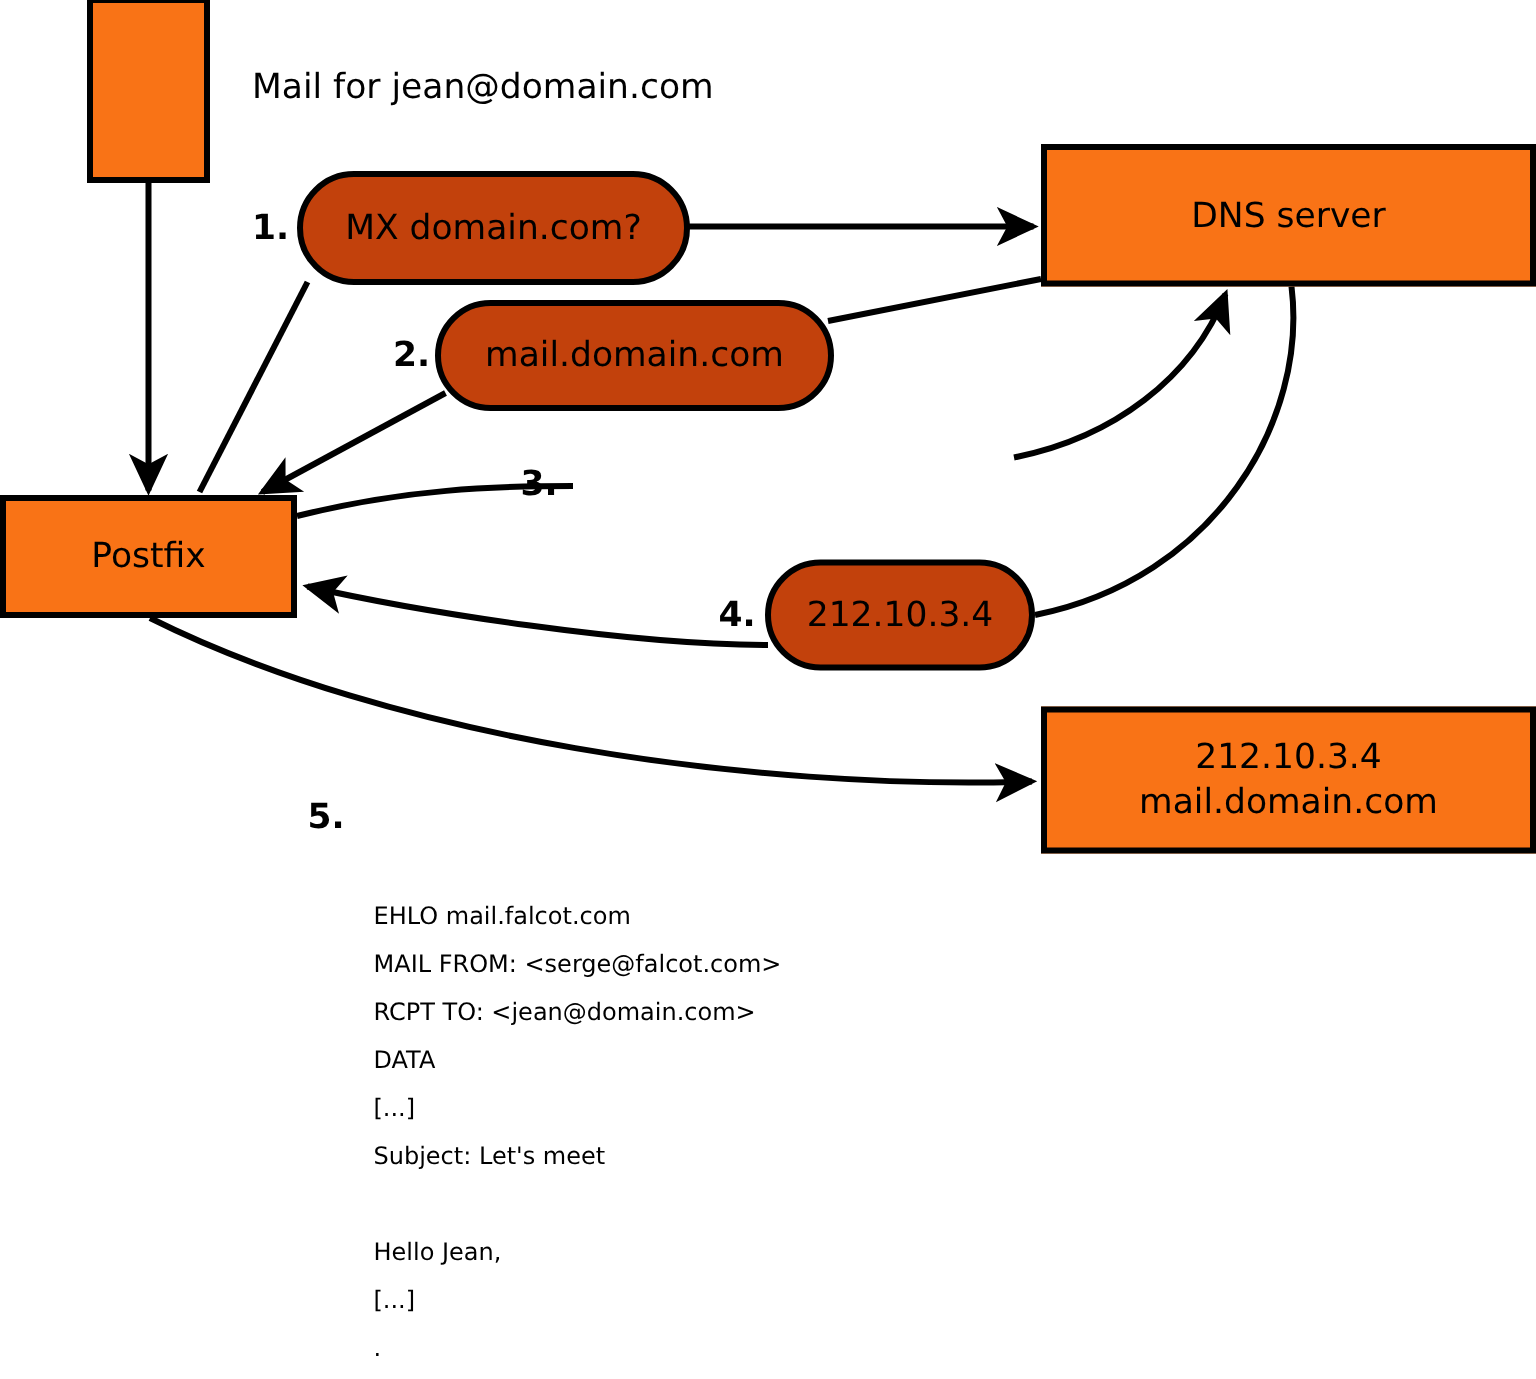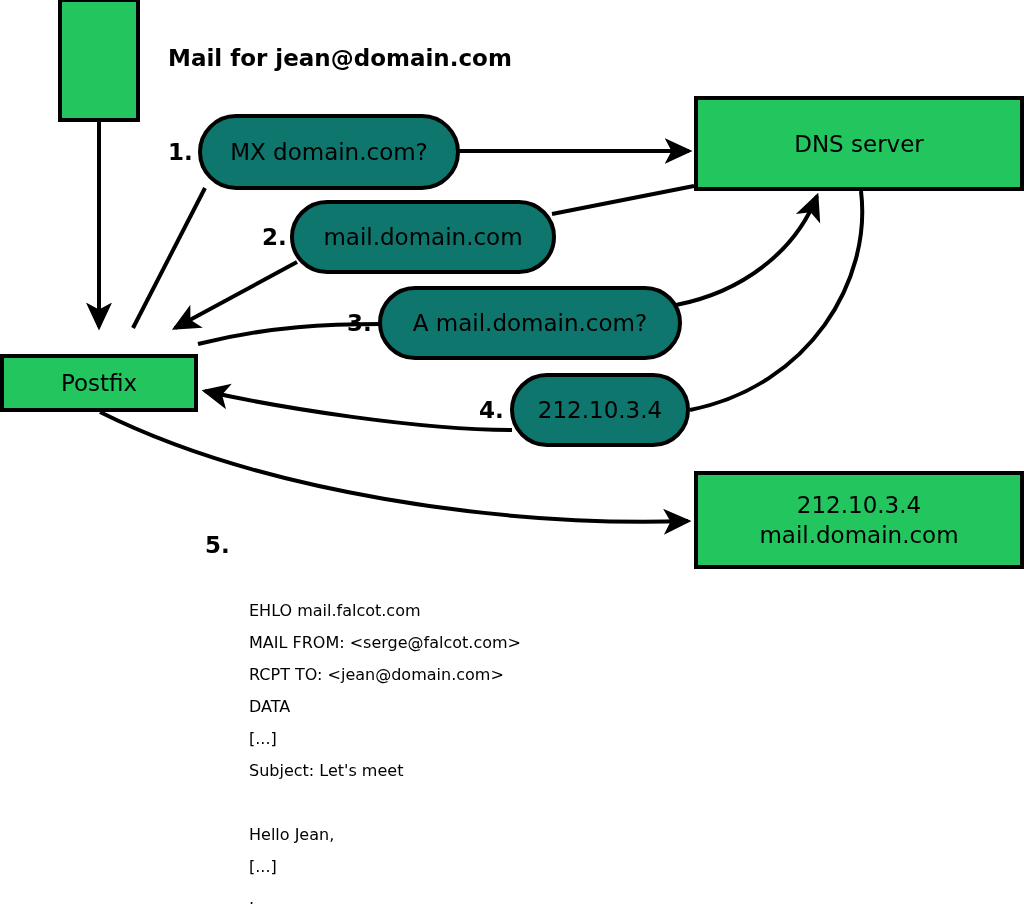--- a/index.html
+++ b/index.html
@@ -22,43 +22,43 @@
   #wires {
     position: absolute;
     left: 0;
     top: 0;
     width: 1024px;
     height: 919px;
   }
   .node-box {
     position: absolute;
     box-sizing: border-box;
-    background: #22c55e;
+    background: #f97316;
     border: 4px solid #000000;
     display: flex;
     flex-direction: column;
     align-items: center;
     justify-content: center;
     text-align: center;
     z-index: 3;
   }
   .node-box .line {
     font-size: 23px;
     line-height: 30px;
     white-space: nowrap;
   }
   #box-empty   { left: 58px;  top: -2px;  width: 82px;  height: 124px; }
-  #box-postfix { left: 0px;   top: 330px; width: 198px; height: 58px; margin-top: 24px;  }
+  #box-postfix { left: 0px;   top: 330px; width: 198px; height: 82px;  }
   #box-dns     { left: 694px; top: 96px;  width: 330px; height: 95px;  }
   #box-mailsrv { left: 694px; top: 471px; width: 330px; height: 98px;  }
 
   .bubble {
     position: absolute;
     box-sizing: border-box;
-    background: #0f766e;
+    background: #c2410c;
     border: 4px solid #000000;
     border-radius: 999px;
     display: flex;
     align-items: center;
     justify-content: center;
     white-space: nowrap;
     font-size: 23px;
     z-index: 4;
   }
   #bubble-1 { left: 198px; top: 114px; width: 262px; height: 76px; }
@@ -77,21 +77,20 @@
   #num-2 { left: 262px; top: 224px; }
   #num-3 { left: 347px; top: 310px; }
   #num-4 { left: 479px; top: 397px; }
   #num-5 { left: 205px; top: 532px; font-weight: bold; }
 
   .plain-text {
     position: absolute;
     font-size: 23px;
     white-space: nowrap;
     z-index: 5;
-    font-weight: bold;
   }
   #label-mailfor { left: 168px; top: 45px; }
   #label-step5   { left: 249px; top: 532px; }
 
   #smtp-block {
     position: absolute;
     left: 249px;
     top: 595px;
     font-size: 16px;
     line-height: 32px;
@@ -144,23 +143,20 @@
     <span class="line">212.10.3.4</span>
     <span class="line">mail.domain.com</span>
   </div>
 
   <div class="bubble" id="bubble-1">
     <span>MX domain.com?</span>
   </div>
   <div class="bubble" id="bubble-2">
     <span>mail.domain.com</span>
   </div>
-  <div class="bubble" id="bubble-3">
-    <span>A mail.domain.com?</span>
-  </div>
   <div class="bubble" id="bubble-4">
     <span>212.10.3.4</span>
   </div>
 
   <span class="step-num" id="num-1">1.</span>
   <span class="step-num" id="num-2">2.</span>
   <span class="step-num" id="num-3">3.</span>
   <span class="step-num" id="num-4">4.</span>
   <span class="step-num" id="num-5">5.</span>
 

